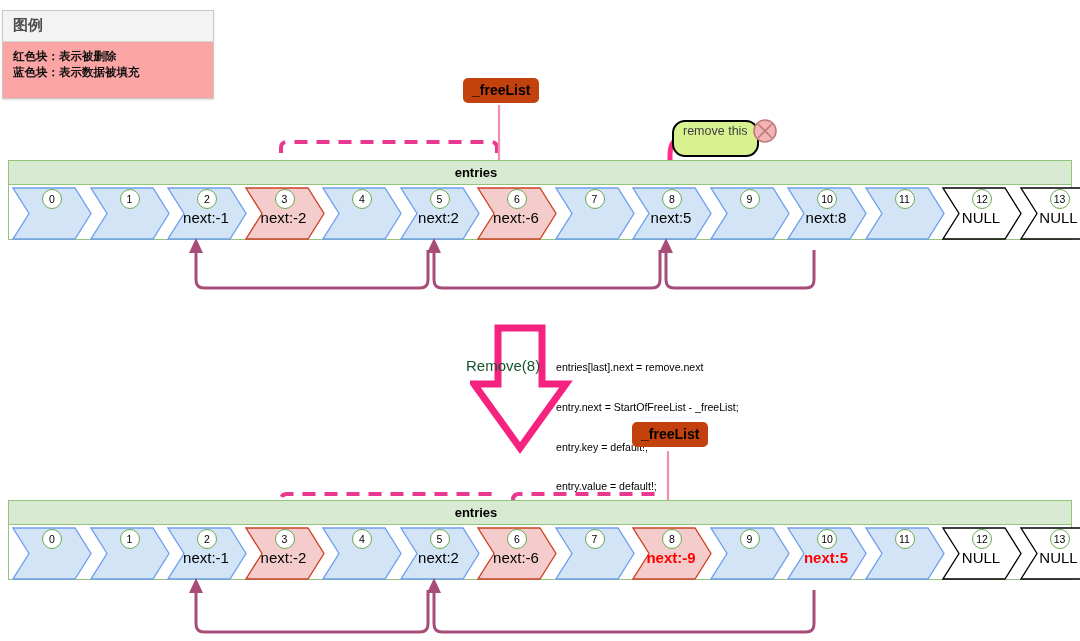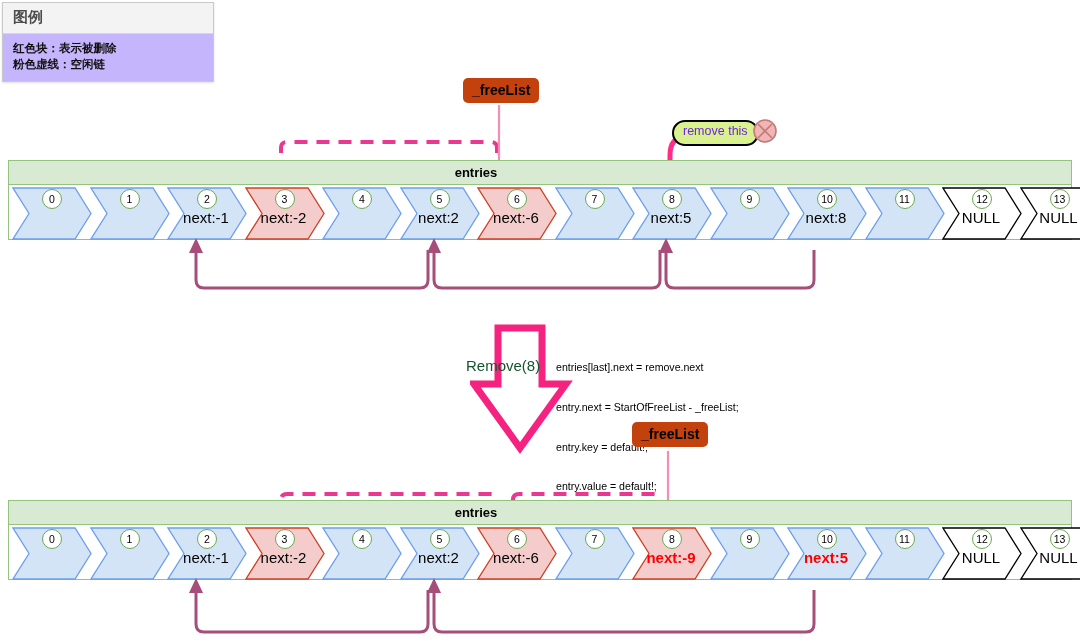--- a/index.html
+++ b/index.html
@@ -4,25 +4,25 @@
 <style>
   html,body{margin:0;padding:0;}
   body{
     width:1080px;height:641px;background:#ffffff;position:relative;
     font-family:"Liberation Sans","DejaVu Sans",sans-serif;
     overflow:hidden;
   }
   .abs{position:absolute;}
 
   
-  #legend{left:2px;top:2px;width:210px;border:1px solid #c9c9c9;background:#c4b5fd;
+  #legend{left:2px;top:10px;width:210px;border:1px solid #c9c9c9;background:#fca5a5;
           box-shadow:0 1px 2px rgba(0,0,0,.12);}
   #legend .lg-head{background:#f3f3f3;border-bottom:1px solid #d7d7d7;
           padding:5px 10px 6px 10px;font-size:15px;font-weight:bold;color:#4c4c4c;}
-  #legend .lg-body{padding:7px 10px 9px 10px;}
+  #legend .lg-body{padding:7px 10px 18px 10px;}
   #legend .lg-row{font-size:11.5px;font-weight:bold;color:#111;line-height:15.5px;white-space:nowrap;}
 
   
   .array-wrap{left:8px;width:1064px;height:80px;}
   .band{position:absolute;left:0;top:0;width:1064px;height:25px;
         background:#d9ead3;border:1px solid #93c47d;box-sizing:border-box;}
   .band-label{position:absolute;left:0;top:0;width:936px;height:25px;
         line-height:25px;text-align:center;font-size:13px;font-weight:bold;color:#000;}
   .band-lower{position:absolute;left:0;top:25px;width:1064px;height:55px;
         background:#fff;border:1px solid #93c47d;border-top:none;box-sizing:border-box;}
@@ -34,33 +34,33 @@
         border:1.6px solid #6aa84f;background:#ffffff;color:#000;font-size:10.5px;
         line-height:18px;text-align:center;font-weight:normal;box-sizing:border-box;}
   .cell .nxt{position:absolute;left:0;top:22px;width:78px;text-align:center;
         font-size:15px;color:#000;}
   .cell .nxt.hl{color:#ff0000;font-weight:bold;}
 
   
   .tag{position:absolute;background:#c2410c;border-radius:5px;color:#000;
        font-size:14px;font-weight:bold;padding:4px 9px 5px 9px;white-space:nowrap;}
   .callout{position:absolute;background:#d9f18f;border:2px solid #000;border-radius:13px;
-       font-size:12.5px;color:#6d28d9;padding:2px 9px 6px 9px;white-space:nowrap;}
+       font-size:12.5px;color:#404040;padding:2px 9px 17px 9px;white-space:nowrap;}
 
   .codeblk{position:absolute;font-size:10.6px;color:#000;line-height:13.2px;white-space:pre;}
   .rmlabel{position:absolute;font-size:15px;color:#14532d;white-space:nowrap;}
 </style>
 </head>
 <body>
 
 <div class="abs" id="legend">
   <div class="lg-head">图例</div>
   <div class="lg-body">
     <div class="lg-row">红色块：表示被删除</div>
-    <div class="lg-row">粉色虚线：空闲链</div>
+    <div class="lg-row">蓝色块：表示数据被填充</div>
   </div>
 </div>
 
 <svg class="abs" style="left:0;top:60px;width:1080px;height:200px;">
 
   <path d="M 497 115 L 497 88 Q 497 82 491 82 L 287 82 Q 281 82 281 88 L 281 122" fill="none" stroke="#e8388f" stroke-width="4" stroke-dasharray="13,9"></path>
   <polygon points="281,140 273,120 289,120" fill="#e8388f"></polygon>
 
   <line x1="499" y1="45" x2="499" y2="133" stroke="#f48fb1" stroke-width="2.2"></line>
   <polygon points="499,142 493,128 505,128" fill="#f48fb1"></polygon>

